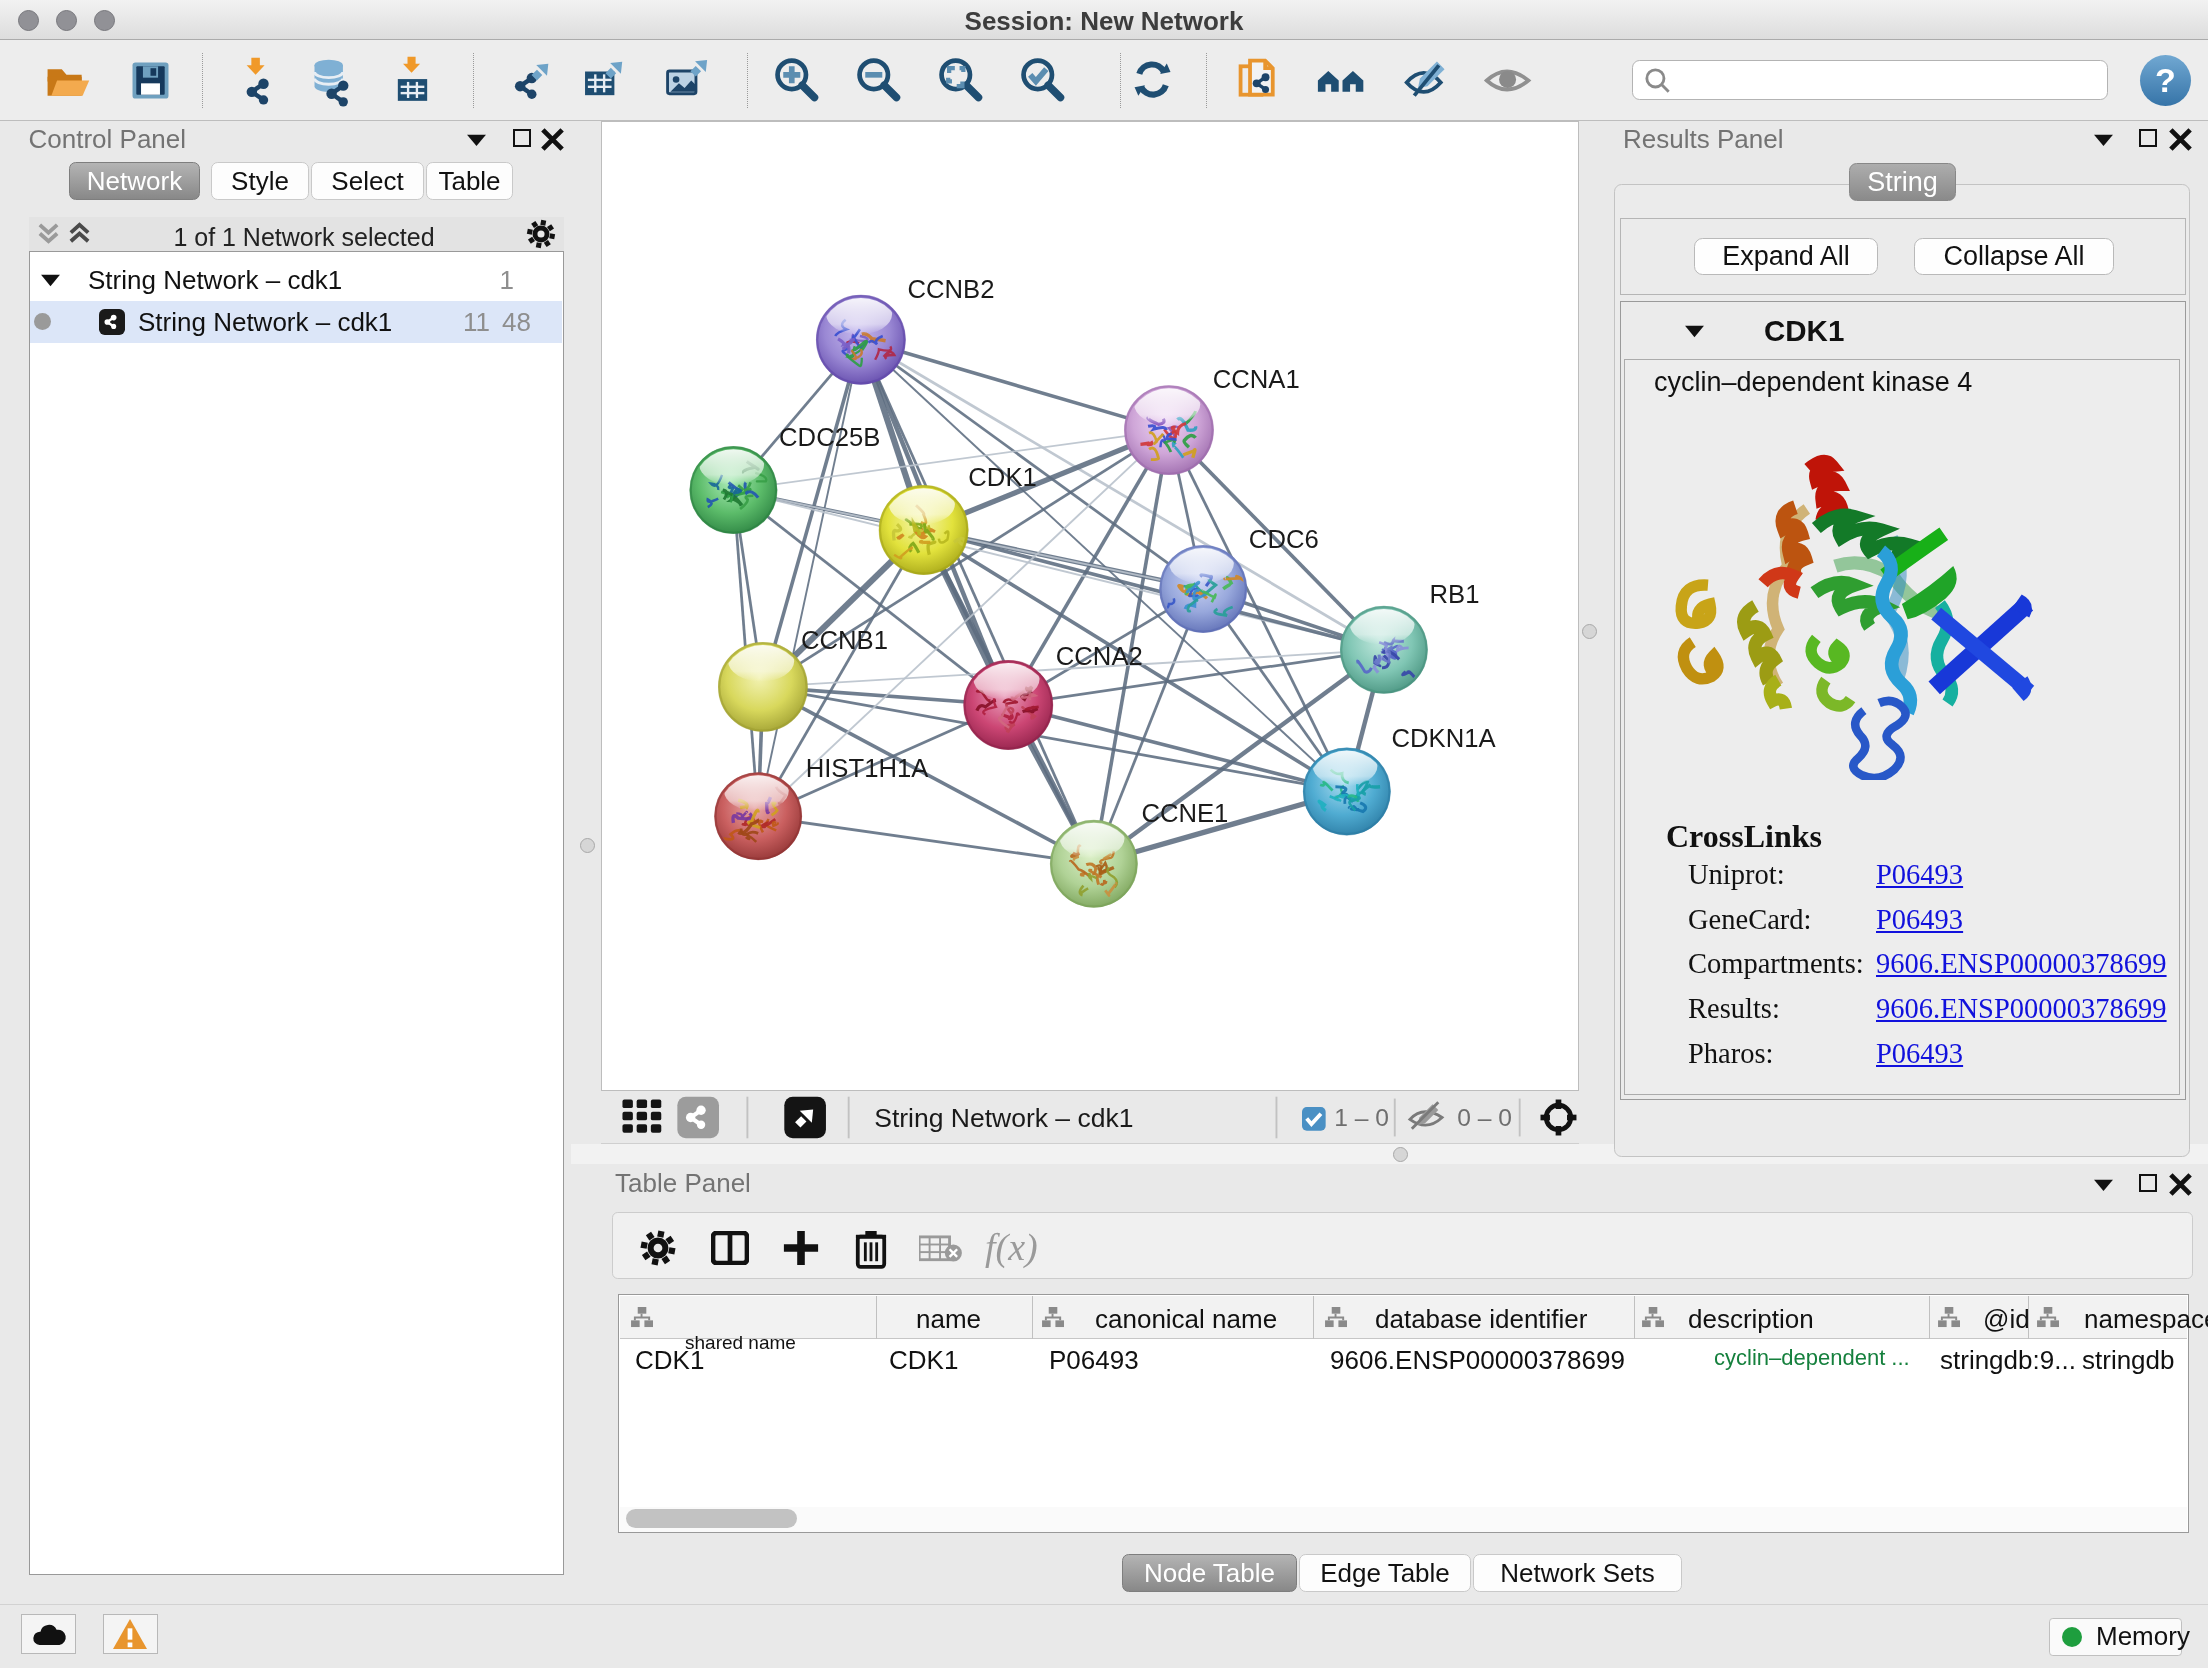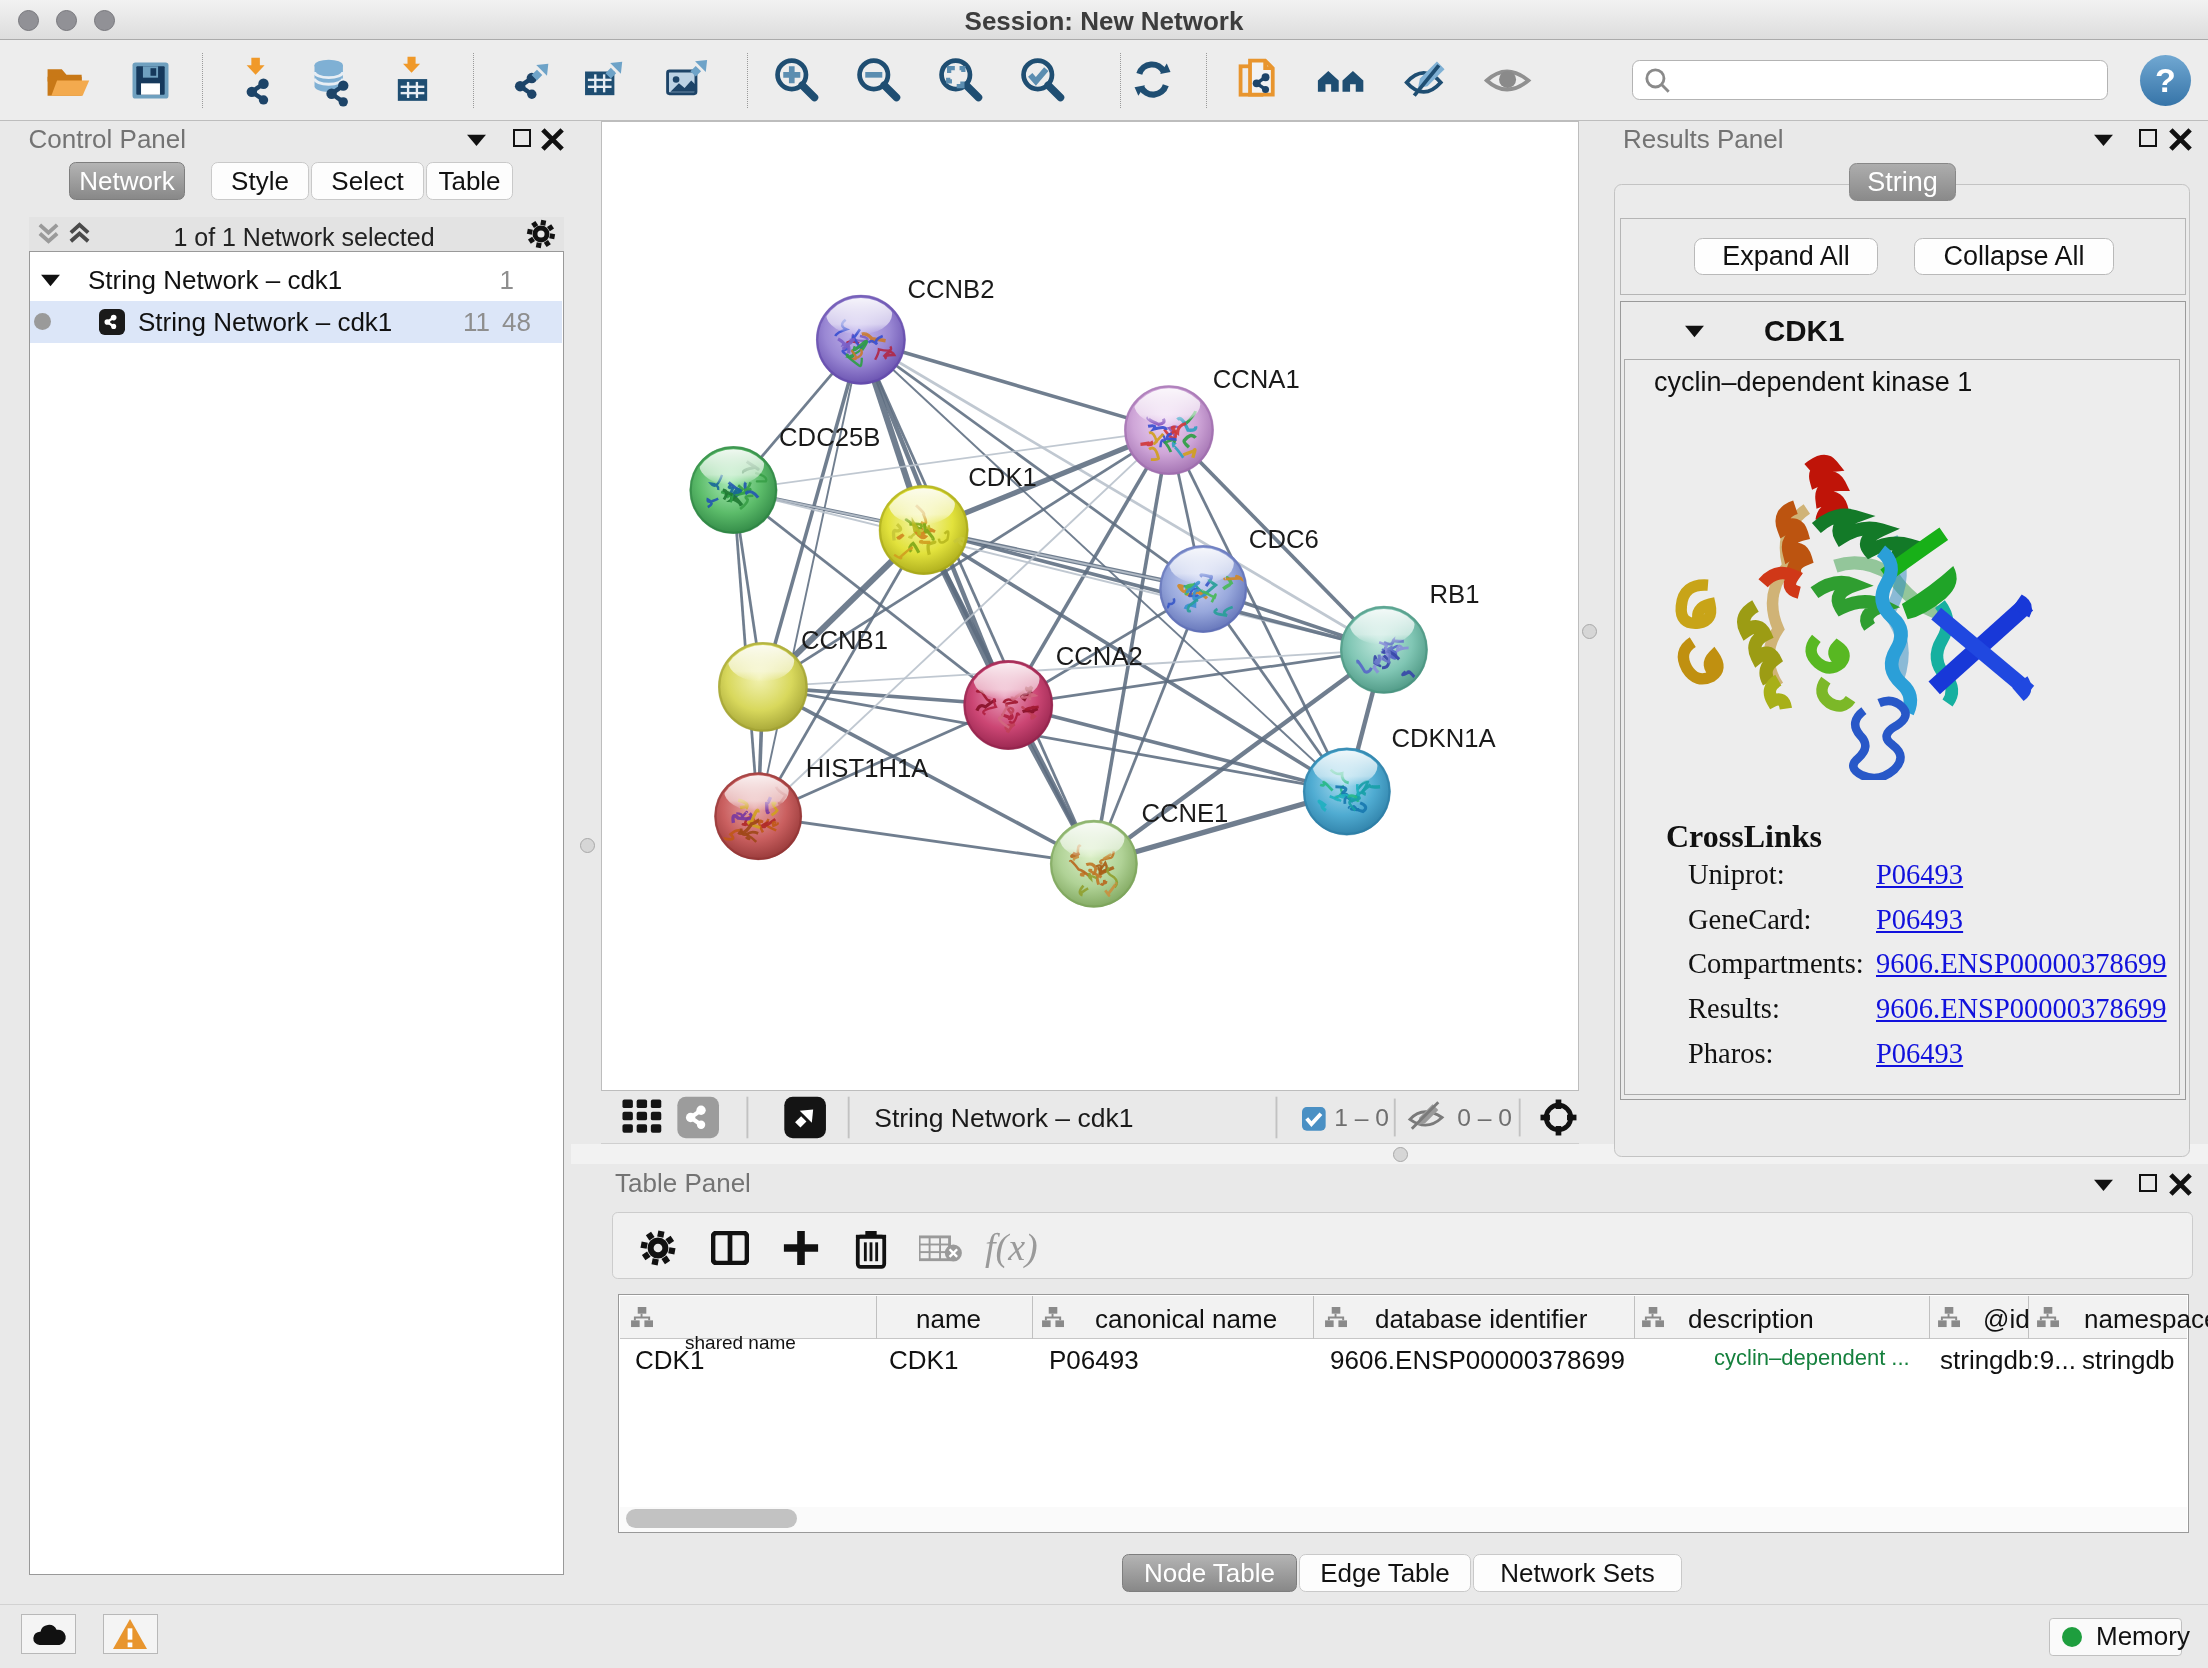--- a/index.html
+++ b/index.html
@@ -159,21 +159,21 @@
     </svg></div>
 <div class="abs" style="left:2140px;top:55px;width:51px;height:51px;border-radius:50%;background:linear-gradient(#71a8d2,#3674a8);color:#fff;font-size:34px;font-weight:bold;text-align:center;line-height:51px">?</div>
 <div class="abs panel-title" style="left:28.5px;top:124px">Control Panel</div>
 <div style="position:absolute;left:464px;top:131px;width:25px;height:17px"><svg width="25" height="17" viewBox="0 0 26 18" style="">
       <path d="M3 4 h20 l-10 12 z" fill="#111"></path>
     </svg></div>
 <div class="abs" style="left:513px;top:129px;width:18px;height:18px;border:2.9px solid #111"></div>
 <div style="position:absolute;left:540px;top:127px;width:25px;height:25px"><svg width="25" height="25" viewBox="0 0 26 26" style="">
       <path d="M3 3 L23 23 M23 3 L3 23" stroke="#111" stroke-width="5"></path>
     </svg></div>
-<div class="abs tab sel" style="left:69px;top:162px;width:116px">Network</div>
+<div class="abs tab sel" style="left:69px;top:162px;width:131px">Network</div>
 <div class="abs tab" style="left:211px;top:162px;width:98px">Style</div>
 <div class="abs tab" style="left:311px;top:162px;width:113px">Select</div>
 <div class="abs tab" style="left:426px;top:162px;width:87px">Table</div>
 <div class="abs" style="left:28.5px;top:217px;width:535px;height:34px;background:#e3e3e3"></div>
 <div style="position:absolute;left:36px;top:221px;width:25px;height:27px"><svg width="25" height="27" viewBox="0 0 26 28" style="">
       <g fill="none" stroke="#9a9a9a" stroke-width="4">
         <path d="M4 4 l9 8 9 -8"></path>
         <path d="M4 13 l9 8 9 -8"></path>
       </g>
     </svg></div>
@@ -632,21 +632,21 @@
 <div class="abs" style="left:1849px;top:163px;width:107px;height:38px;background:linear-gradient(#adadad,#8a8a8a);border:1px solid #888;border-radius:7.6px;color:#fff;font-size:27px;text-align:center;line-height:36px">String</div>
 <div class="abs" style="left:1620px;top:218px;width:566px;height:77px;border:1.9px solid #b5b5b5;background:#ebebeb"></div>
 <div class="hbtn" style="left:1694px;top:238px;width:184px;height:37px;line-height:34px">Expand All</div>
 <div class="hbtn" style="left:1914px;top:238px;width:200px;height:37px;line-height:34px">Collapse All</div>
 <div class="abs" style="left:1620px;top:301px;width:566px;height:799px;border:1.9px solid #9a9a9a;background:#ebebeb"></div>
 <div style="position:absolute;left:1683px;top:323px;width:23px;height:17px"><svg width="23" height="17" viewBox="0 0 24 18" style="">
       <path d="M2 3 h20 l-10 12 z" fill="#111"></path>
     </svg></div>
 <div class="abs" style="left:1764px;top:314px;font-size:29.5px;font-weight:bold;color:#111">CDK1</div>
 <div class="abs" style="left:1624px;top:359px;width:556px;height:736px;border:1px solid #ababab;background:#ededed"></div>
-<div class="abs" style="left:1654px;top:367px;font-size:27px;color:#111">cyclin–dependent kinase 1</div>
+<div class="abs" style="left:1654px;top:367px;font-size:27px;color:#111">cyclin–dependent kinase 4</div>
 <svg width="376" height="328" viewBox="0 0 395 345" style="position:absolute;left:1664px;top:452px">
     <path d="M150 60 q-30 20 -20 60 q-26 30 -10 66 q-20 30 0 60" fill="none" stroke="#b88414" stroke-width="12" stroke-opacity="0.55"></path>
     <path d="M180 120 q30 -10 60 10 q20 30 50 40" fill="none" stroke="#3aa048" stroke-width="14" stroke-opacity="0.5"></path>
     <path d="M240 90 q20 40 -4 80 q24 30 10 70" fill="none" stroke="#2a88c0" stroke-width="12" stroke-opacity="0.5"></path>
     <path d="M152 18 q16 -14 24 -4 q-20 2 -16 16 q18 -8 24 4 q-20 0 -18 16 q16 -6 20 8 q-18 0 -20 14" fill="none" stroke="#bf1408" stroke-width="14"></path>
     <path d="M138 58 q-18 6 -12 22 q14 -8 18 6 q-16 4 -12 20 q12 -8 16 6 q-16 6 -10 20" fill="none" stroke="#bc5410" stroke-width="15"></path>
     <path d="M104 138 q14 -16 32 -8 q-10 14 6 18" fill="none" stroke="#d03818" stroke-width="13"></path>
     <path d="M46 140 q-26 -2 -28 22 q-2 20 18 18 q16 -2 12 -20 q-16 4 -12 18" fill="none" stroke="#c8a418" stroke-width="12"></path>
     <path d="M30 200 q-16 10 -6 28 q10 16 26 8 q12 -8 2 -22 q-10 10 2 20" fill="none" stroke="#c09010" stroke-width="12"></path>
     <path d="M96 162 q-18 10 -10 26 q14 -10 20 4 q-16 8 -8 24 q12 -10 18 2 q-14 10 -6 24" fill="none" stroke="#9c9c14" stroke-width="14"></path>

